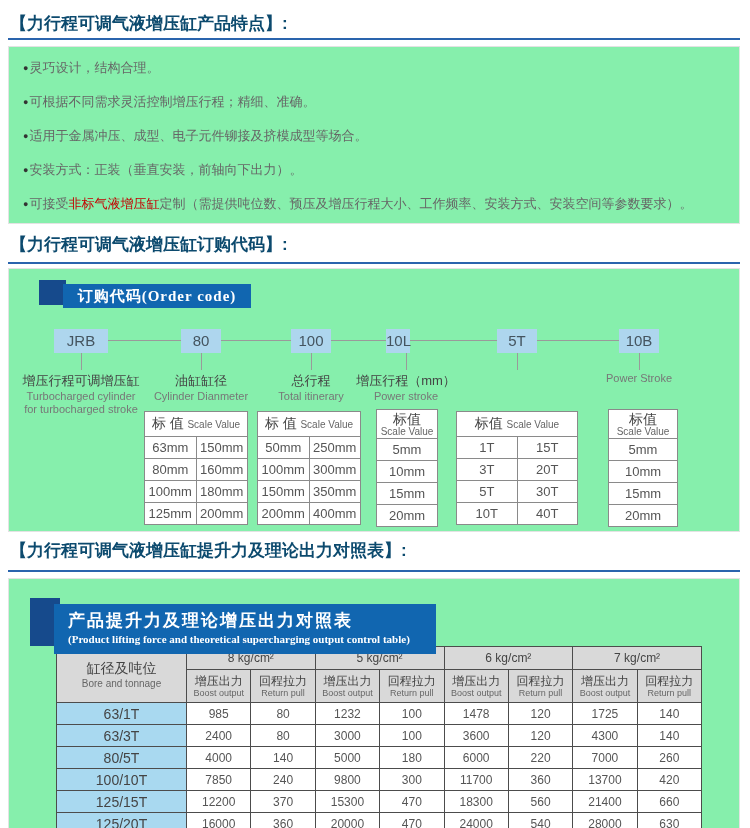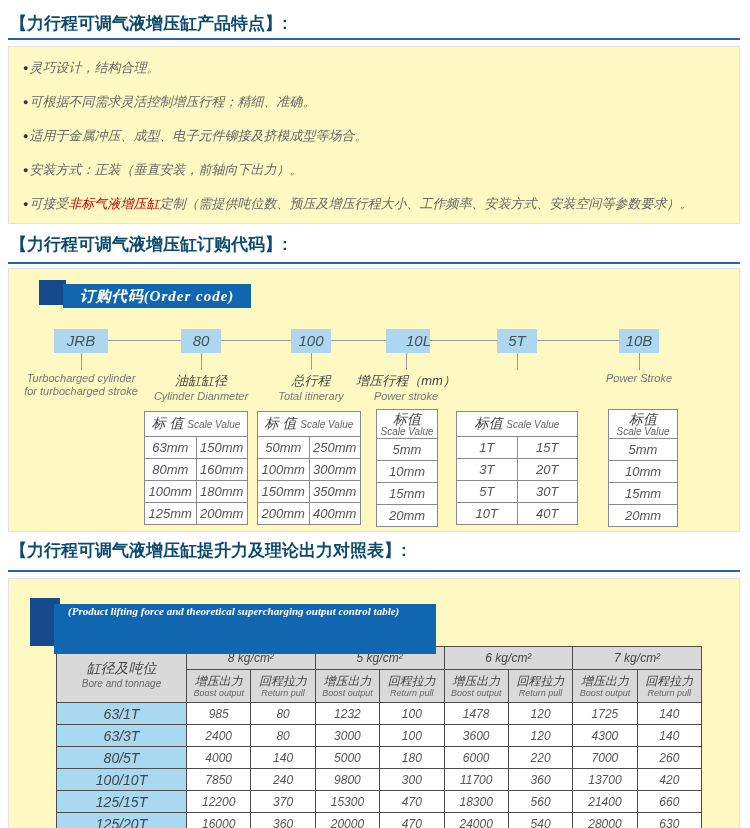--- a/index.html
+++ b/index.html
@@ -7,21 +7,21 @@
         font-family:"Liberation Sans",sans-serif;color:#555;}
 
   
   .sec-title{position:absolute;left:10px;margin:0;font-size:17px;font-weight:bold;color:#0c4a6e;
              font-family:"Liberation Sans",sans-serif;}
   .t1{top:12px;} .t2{top:233px;} .t3{top:539px;}
   .rule{position:absolute;left:8px;right:10px;height:0;border-top:2px solid #2a64ad;}
   .r1{top:38px;} .r2{top:262px;} .r3{top:570px;}
 
   
-  .panel{position:absolute;left:8px;width:730px;border:1px solid #e3e3e3;background:#fef9c3;font-style:italic;}
+  .panel{position:absolute;left:8px;width:730px;border:1px solid #e3e3e3;background:#86efac;}
   .p1{top:46px;height:176px;}
   .p2{top:268px;height:262px;}
   .p3{top:578px;height:249px;border-bottom:none;}
 
   
   .feat{position:absolute;left:14px;font-size:13px;color:#666;line-height:18px;white-space:nowrap;}
   .dot{font-size:9px;vertical-align:1px;color:#333;margin-right:1px;}
   .red{color:#c40000;}
 
   
@@ -88,32 +88,33 @@
 
   <div class="panel p2">
     <div class="sq sq2"></div>
     <div class="banner b2">订购代码(Order code)</div>
 
     <div class="connector"></div>
 
     <div class="codebox" style="left:45px;width:54px;">JRB</div>
     <div class="codebox" style="left:172px;width:40px;">80</div>
     <div class="codebox" style="left:282px;width:40px;">100</div>
-    <div class="codebox" style="left:377px;width:24px;padding-left:20px;">10L</div>
+    <div class="codebox" style="left:377px;width:24px;">10L</div>
     <div class="codebox" style="left:488px;width:40px;">5T</div>
     <div class="codebox" style="left:610px;width:40px;">10B</div>
 
     <div class="stub" style="left:72px;"></div>
     <div class="stub" style="left:192px;"></div>
     <div class="stub" style="left:302px;"></div>
     <div class="stub" style="left:397px;"></div>
     <div class="stub" style="left:508px;"></div>
     <div class="stub" style="left:630px;"></div>
 
     <div class="clabel" style="left:-8px;">
+      <div class="cn">增压行程可调增压缸</div>
       <div class="en">Turbocharged cylinder</div>
       <div class="en">for turbocharged stroke</div>
     </div>
     <div class="clabel" style="left:112px;">
       <div class="cn">油缸缸径</div>
       <div class="en">Cylinder Dianmeter</div>
     </div>
     <div class="clabel" style="left:222px;">
       <div class="cn">总行程</div>
       <div class="en">Total itinerary</div>
@@ -244,20 +245,21 @@
     </tbody>
       </table>
   </div>
 
   <h2 class="sec-title t3">【力行程可调气液增压缸提升力及理论出力对照表】:</h2>
   <div class="rule r3"></div>
 
   <div class="panel p3">
     <div class="sq sq3"></div>
     <div class="banner b3">
+      <div class="bt">产品提升力及理论增压出力对照表</div>
       <div class="bs">(Product lifting force and theoretical supercharging output control table)</div>
     </div>
 
     <table class="main">
       <colgroup>
           <col style="width:130px;">
           <col>
           <col>
           <col>
           <col>

